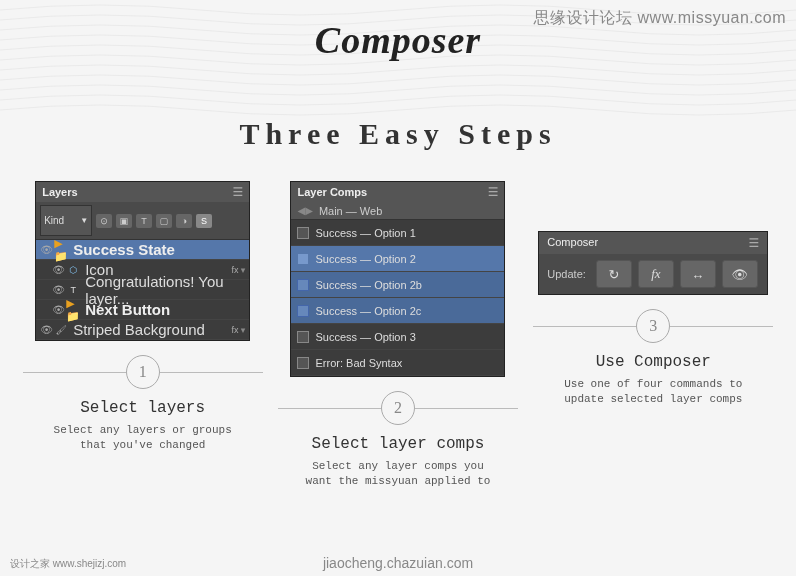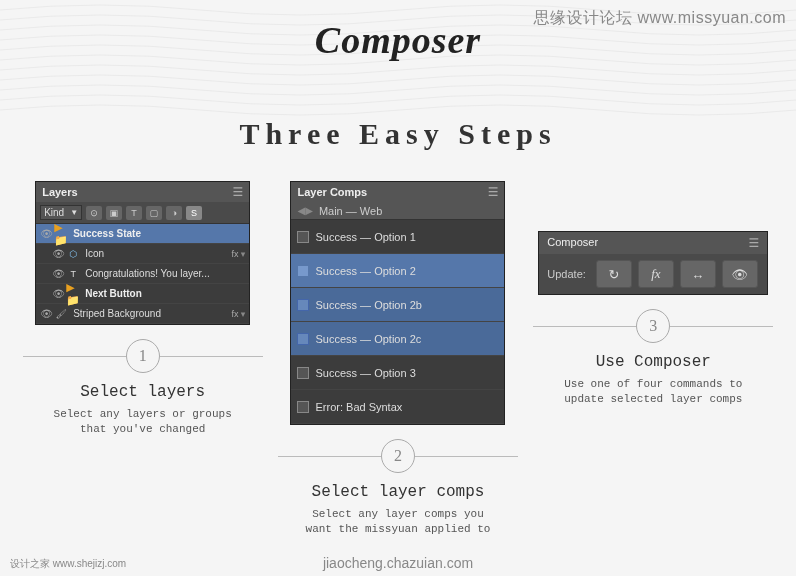--- a/index.html
+++ b/index.html
@@ -92,24 +92,24 @@
       display: flex;
       align-items: center;
       gap: 4px;
       border-bottom: 1px solid #333;
     }
     .kind-dropdown {
       background: #555;
       border: 1px solid #333;
       color: #ddd;
       font-size: 10px;
-      padding: 1px 3px;
-      display: flex;
-      align-items: center;
-      gap: 6px;
+      padding: 9px 3px;
+      display: flex;
+      align-items: center;
+      gap: 16px;
     }
     .toolbar-icon {
       width: 16px;
       height: 14px;
       background: #666;
       border-radius: 2px;
       display: inline-flex;
       align-items: center;
       justify-content: center;
       font-size: 9px;
@@ -125,21 +125,21 @@
     .layer-row.selected {
       background: #5577aa;
     }
     .layer-row .eye {
       width: 14px;
       color: #aaa;
       font-size: 10px;
     }
     .layer-row .layer-name {
       flex: 1;
-      font-size: 10px;
+      font-size: 15px;
       color: #ddd;
       padding-left: 2px;
     }
     .layer-row .layer-name.group {
       color: #eee;
       font-weight: bold;
     }
     .layer-row .fx-badge {
       font-size: 9px;
       color: #aaa;
@@ -166,21 +166,21 @@
       border: 1px solid #222;
       width: 215px;
       font-family: Arial, sans-serif;
       font-size: 11px;
       color: #ccc;
     }
     .comp-row {
       display: flex;
       align-items: center;
       padding: 2px 6px;
-      height: 34px;
+      height: 26px;
       border-bottom: 1px solid #444;
     }
     .comp-row.selected {
       background: #5577aa;
     }
     .comp-row.selected2 {
       background: #4a6a99;
     }
     .comp-checkbox {
       width: 12px;

